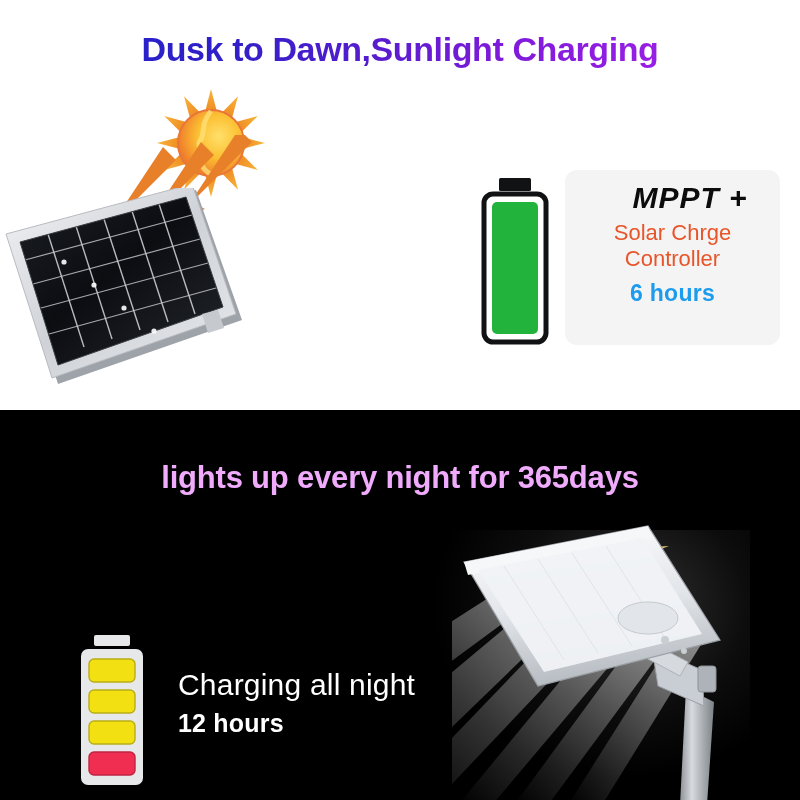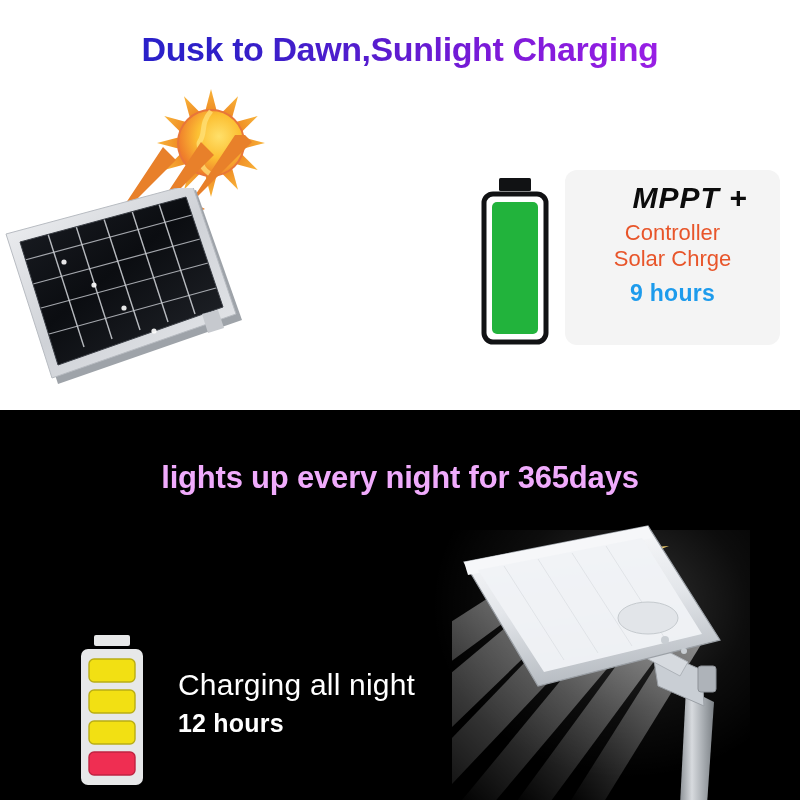--- a/index.html
+++ b/index.html
@@ -214,24 +214,24 @@
       <svg width="90" height="172" viewBox="0 0 90 172">
         <rect x="29" y="2" width="32" height="13" rx="1.5" fill="#111214"></rect>
         <rect x="14" y="18" width="62" height="148" rx="9" fill="#ffffff" stroke="#111214" stroke-width="5"></rect>
         <rect x="22" y="26" width="46" height="132" rx="5" fill="#22b33c"></rect>
       </svg>
     </div>
 
     <div class="mppt-card">
       <div class="mppt-title">MPPT  +</div>
       <div class="mppt-sub">
+        <div>Solar Chrge</div>
         <div>Controller</div>
-        <div>Solar Chrge</div>
       </div>
-      <div class="mppt-hours">9 hours</div>
+      <div class="mppt-hours">6 hours</div>
     </div>
   </div>
 
   <div class="night-section">
 
     <div class="night-headline">lights up every night for 365days</div>
 
     <div class="glow"></div>
 
     <div class="ybat-wrap">

